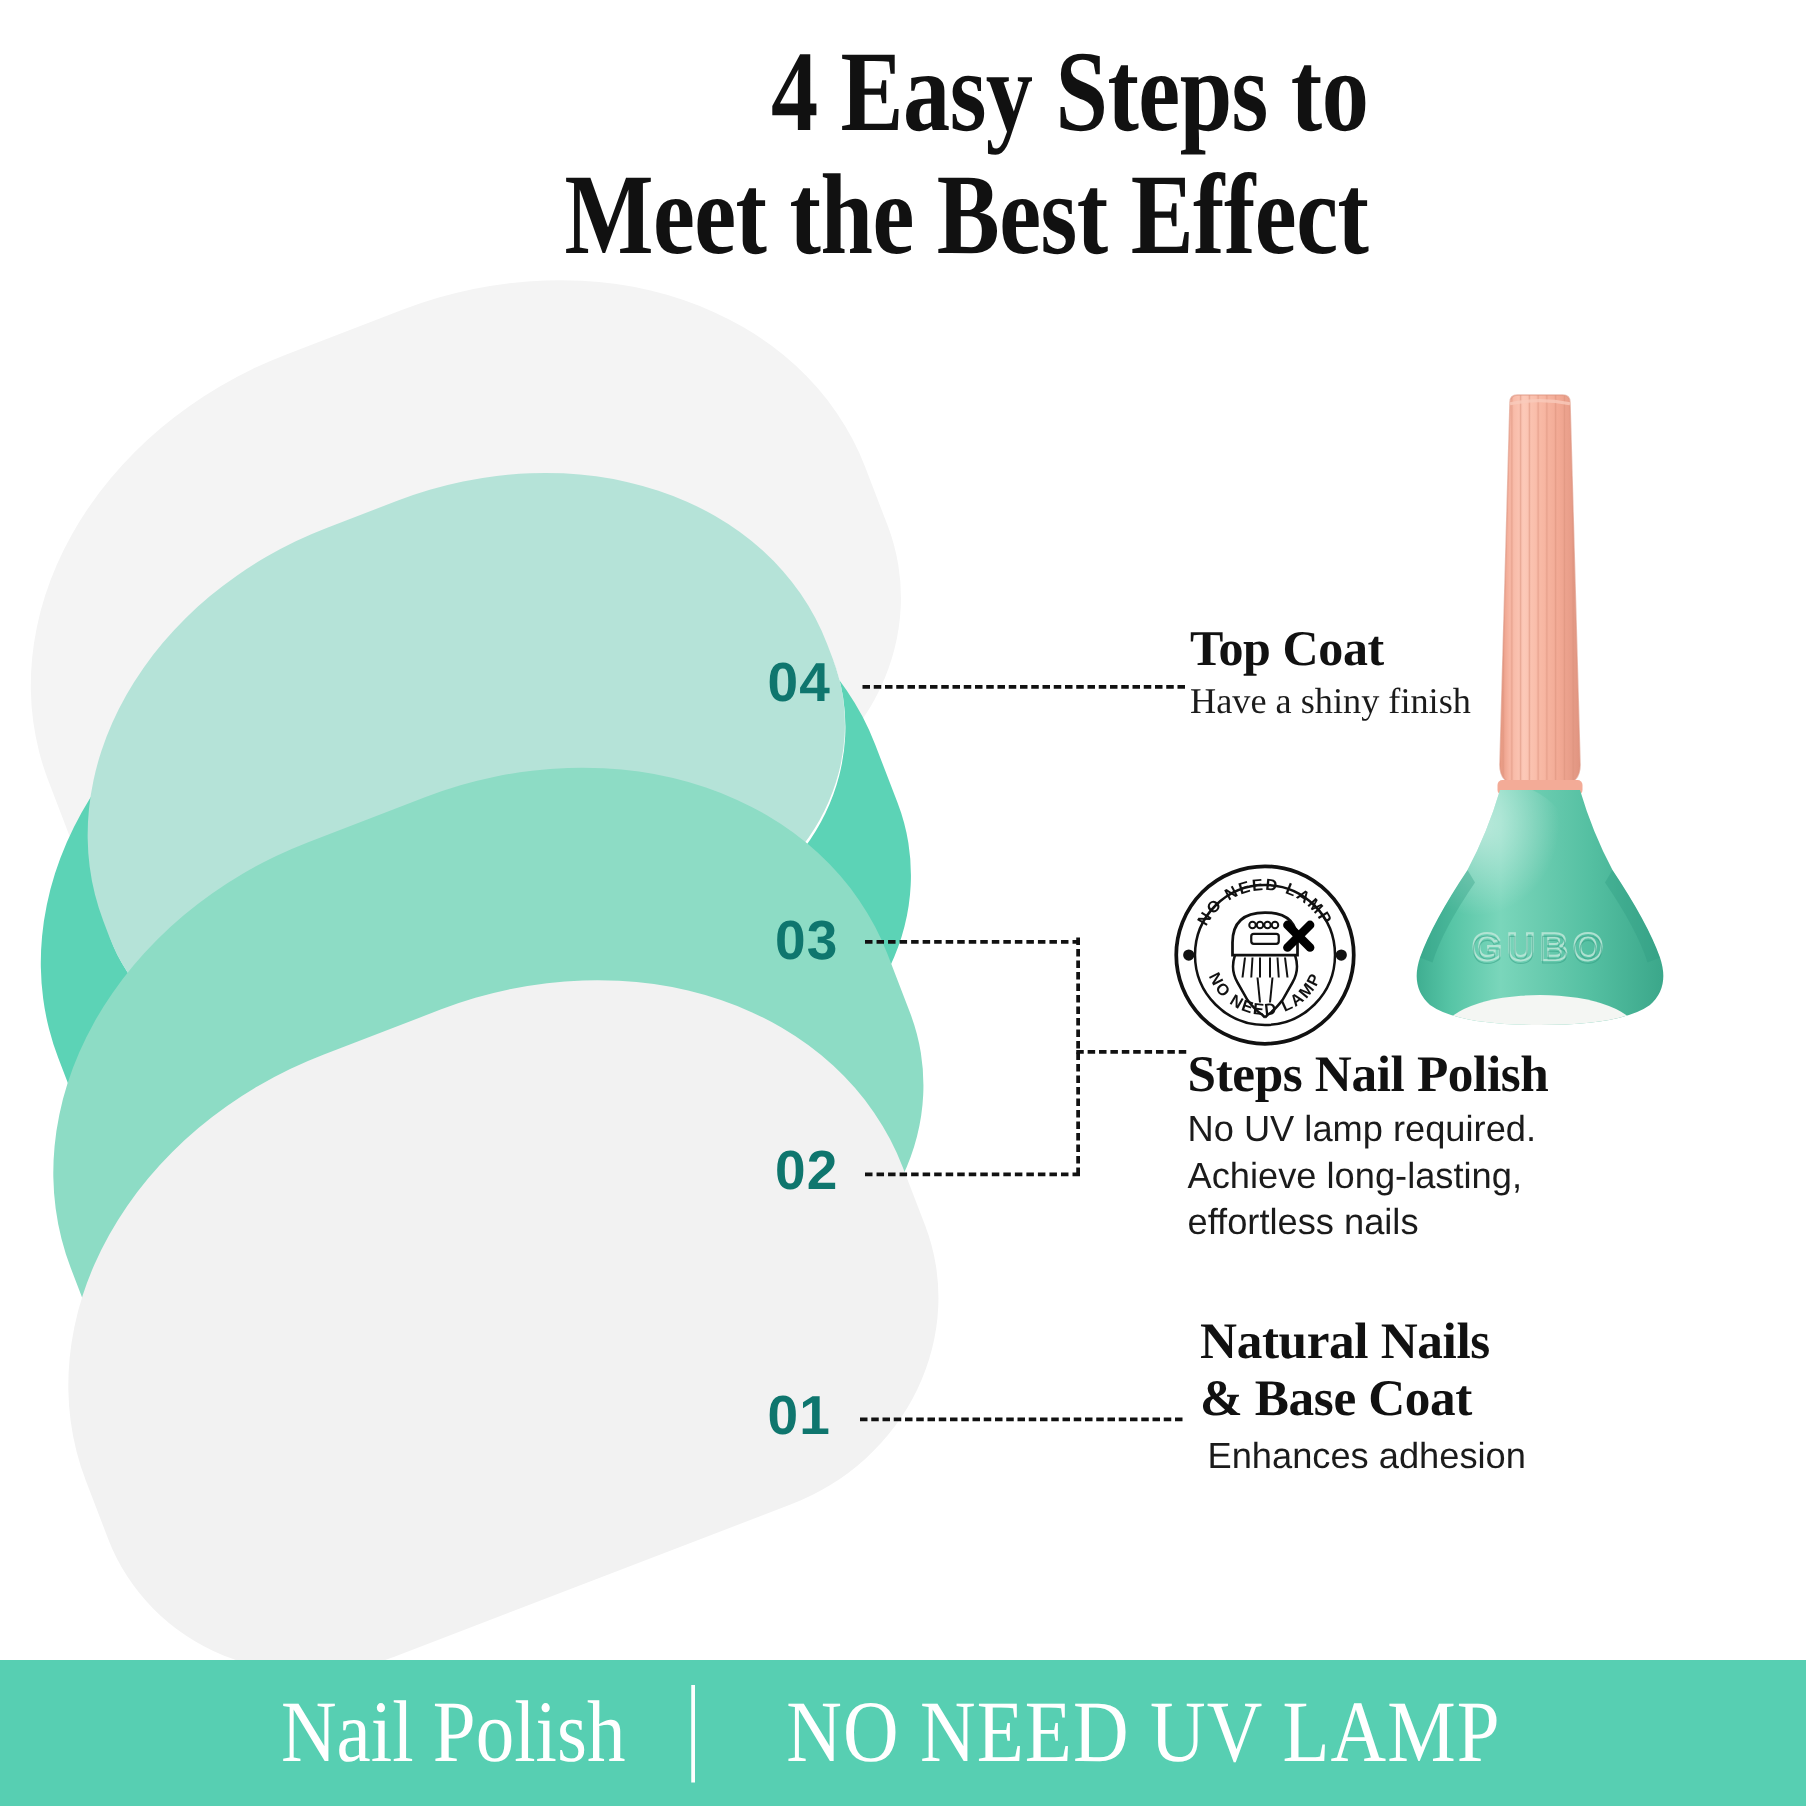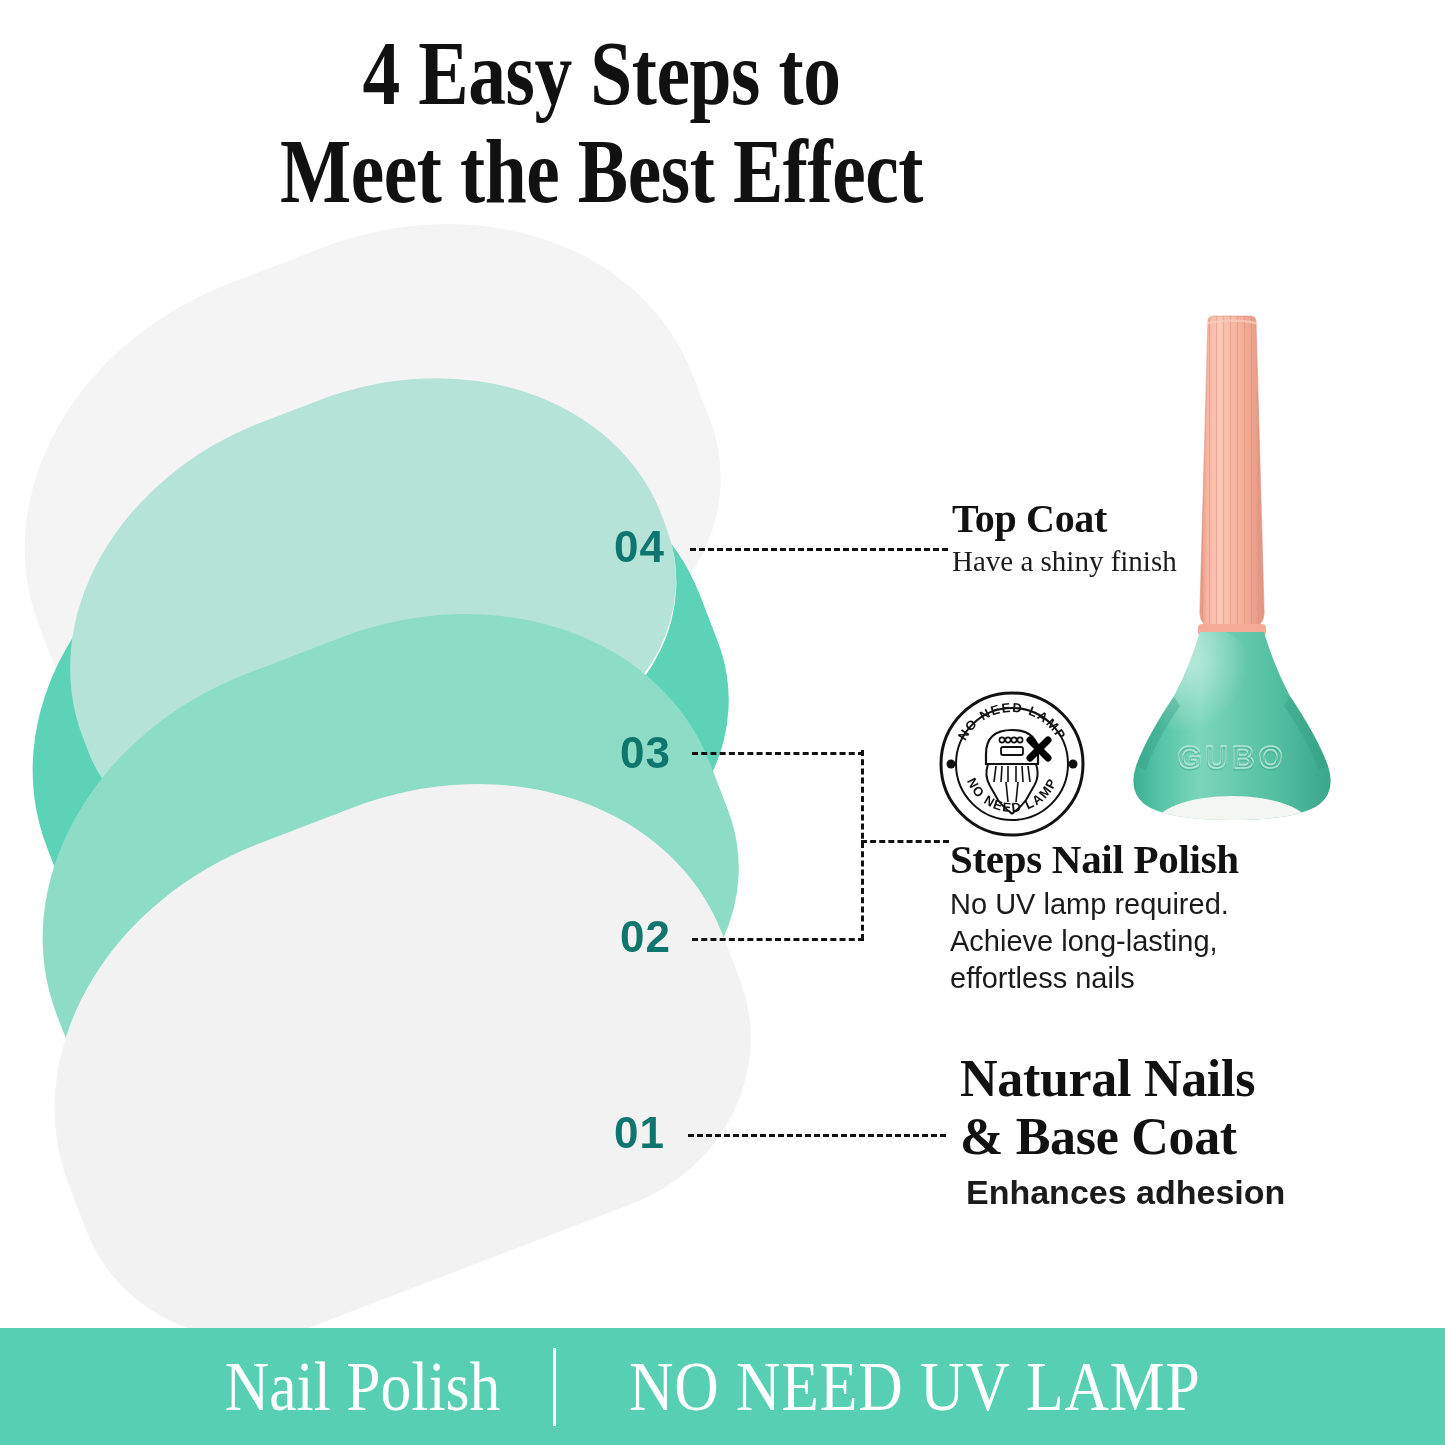--- a/index.html
+++ b/index.html
@@ -15,21 +15,21 @@
     overflow: hidden;
     font-family: "Liberation Sans", sans-serif;
   }
 
   
   #title-block {
     position: absolute;
     top: 24px;
     left: 0;
     width: 1203px;
-    text-align: center;
+    text-align: right;
   }
   .title-line {
     font-family: "Liberation Serif", serif;
     font-weight: bold;
     font-size: 92px;
     line-height: 1.07;
     color: #111111;
     letter-spacing: -0.5px;
     transform: scaleX(0.82);
     transform-origin: center center;
@@ -162,27 +162,26 @@
   }
   #block-03 .step-heading { font-size: 41px; line-height: 1.06; }
   #block-03 .step-sub { font-size: 29px; line-height: 1.26; margin-top: 5px; }
 
   #block-01 {
     position: absolute;
     left: 960px;
     top: 1050px;
     width: 420px;
   }
-  #block-01 .step-heading { font-size: 52px; line-height: 1.12; }
+  #block-01 .step-heading { font-size: 41px; line-height: 1.12; }
   #block-01 .step-sub {
-    font-size: 34px;
+    font-size: 29px;
     line-height: 1.2;
     margin-top: 6px;
     margin-left: 6px;
-    font-weight: bold;
   }
 
   
   #no-lamp-badge {
     position: absolute;
     left: 938px;
     top: 690px;
     width: 148px;
     height: 148px;
   }

